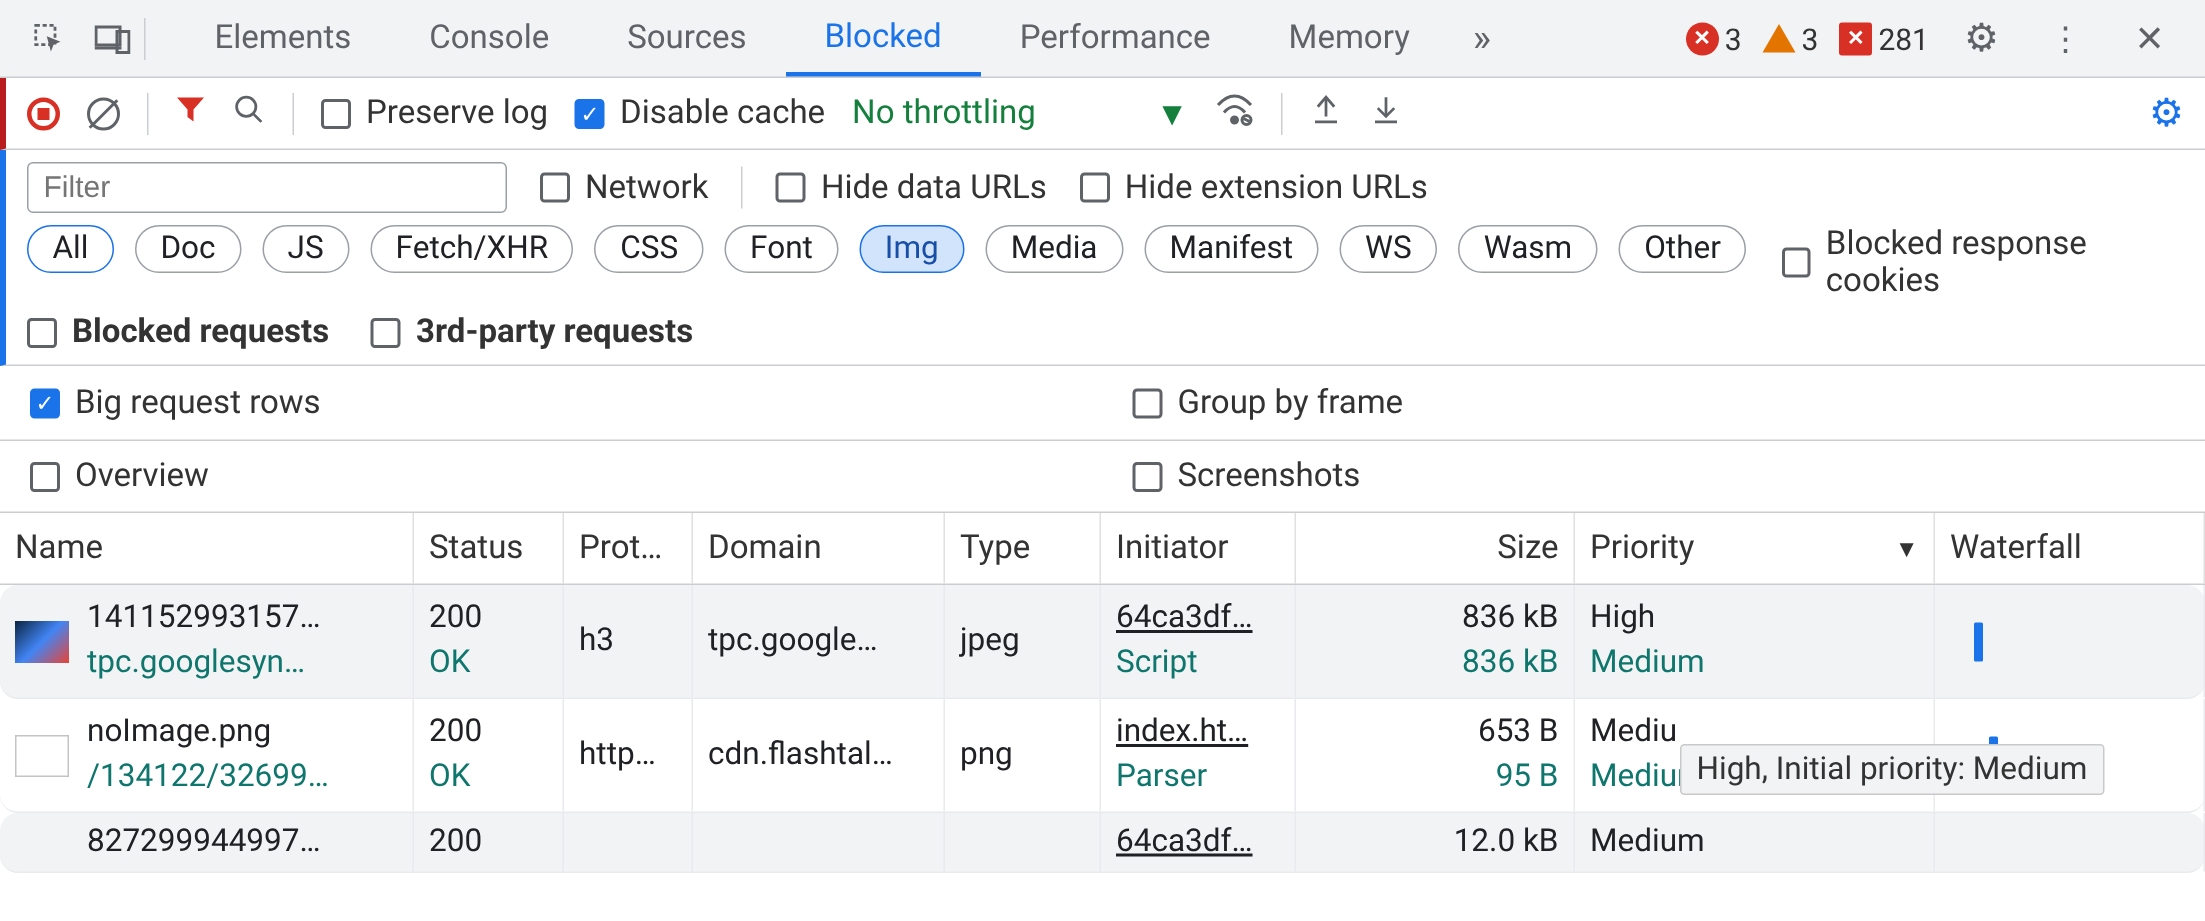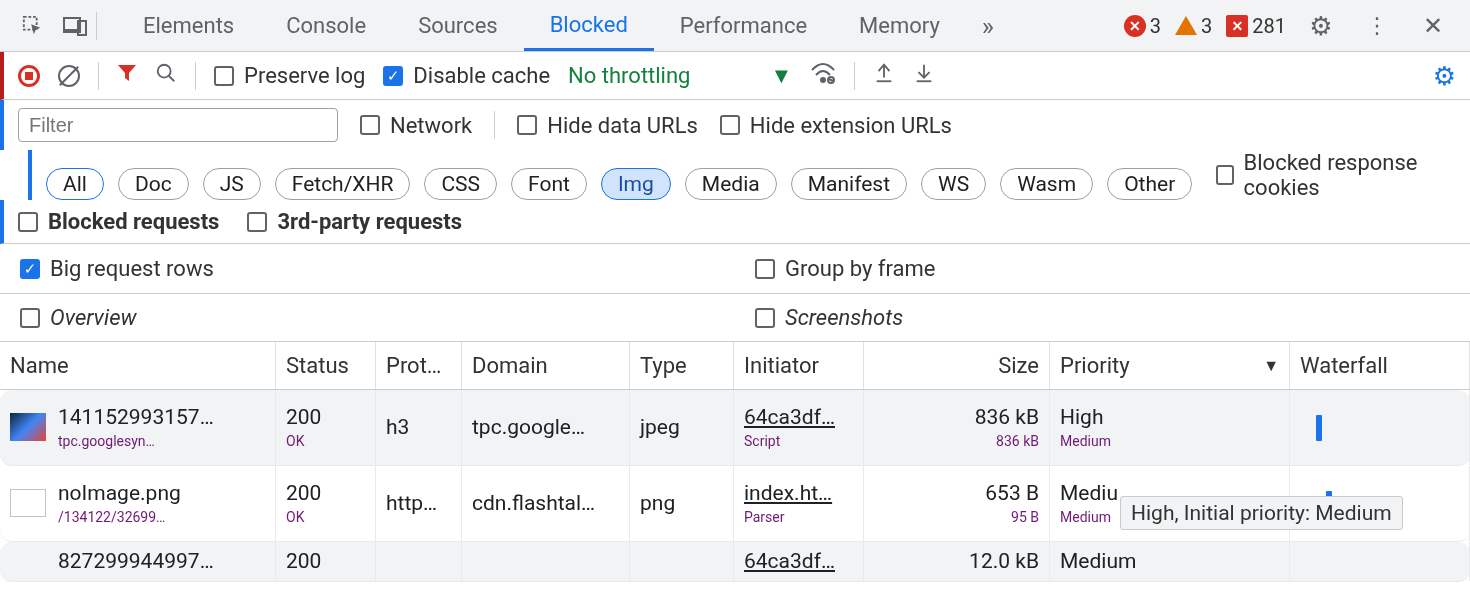--- a/index.html
+++ b/index.html
@@ -108,23 +108,22 @@
     display:flex; align-items:center; height:50px; padding:0 14px; gap:22px;
     border-left:4px solid #1a73e8;
   }
   .filter-input {
     width:320px; height:34px; border:1px solid #9aa0a6; border-radius:4px;
     padding:0 10px; font-size:20px; color:#80868b; background:#fff;
   }
 
   
   .type-row {
-    display:flex; align-items:flex-end; height:50px; padding:0 14px; gap:14px;
+    display:flex; align-items:flex-start; height:50px; padding:0 14px; gap:14px;
     border-left:4px solid #1a73e8;
-    margin-left:28px;
   }
   .chip {
     padding:3px 16px; border:1px solid #9aa0a6; border-radius:18px;
     font-size:21px; color:#202124; cursor:pointer; background:#fff;
   }
   .chip.selected { border-color:#1a73e8; }
   .chip.active { background:#d2e3fc; border-color:#1a73e8; color:#174ea6; }
 
   
   .blocked-row {
@@ -132,21 +131,21 @@
     border-bottom:1px solid #cacdd1;
     border-left:4px solid #1a73e8;
     font-weight:bold;
   }
 
   
   .options-row {
     display:flex; height:50px; border-bottom:1px solid #cacdd1;
   }
   .options-row2 {
-    display:flex; height:48px; border-bottom:1px solid #cacdd1;font-style:italic;
+    display:flex; height:48px; border-bottom:1px solid #cacdd1;
   }
   .opt-cell { flex:1; display:flex; align-items:center; padding:0 20px; }
 
   
   .table { width:100%; }
   .thead {
     display:flex; height:48px; border-bottom:1px solid #cacdd1;
     background:#fff;
   }
   .th {
@@ -167,21 +166,21 @@
     display:flex; height:76px; border-bottom:1px solid #e8eaed;border-radius:12px;
   }
   .trow.alt { background:#f1f3f4; }
   .td {
     display:flex; flex-direction:column; justify-content:center;
     padding:0 10px; border-right:1px solid #e8eaed; overflow:hidden;
     white-space:nowrap;
   }
   .td.right { align-items:flex-end; }
   .line1 { color:#202124; font-size:21px; line-height:1.4; }
-  .line2 { color:#701a75; font-size:14px; line-height:1.4; }
+  .line2 { color:#0f766e; font-size:21px; line-height:1.4; }
   .underline { text-decoration: underline; }
   .name-cell { display:flex; align-items:center; gap:12px; }
   .thumb { width:36px; height:28px; background:linear-gradient(135deg,#0a2540,#4285f4,#ea4335); flex-shrink:0; }
   .thumb.blank { background:#fff; border:1px solid #c4c4c4; }
   .name-lines { display:flex; flex-direction:column; overflow:hidden; }
 
   .tooltip {
     position:absolute; left:70px; top:30px;
     background:#f1f3f4; border:1px solid #c9c9c9; border-radius:3px;
     padding:4px 10px; font-size:21px; color:#333; white-space:nowrap;

